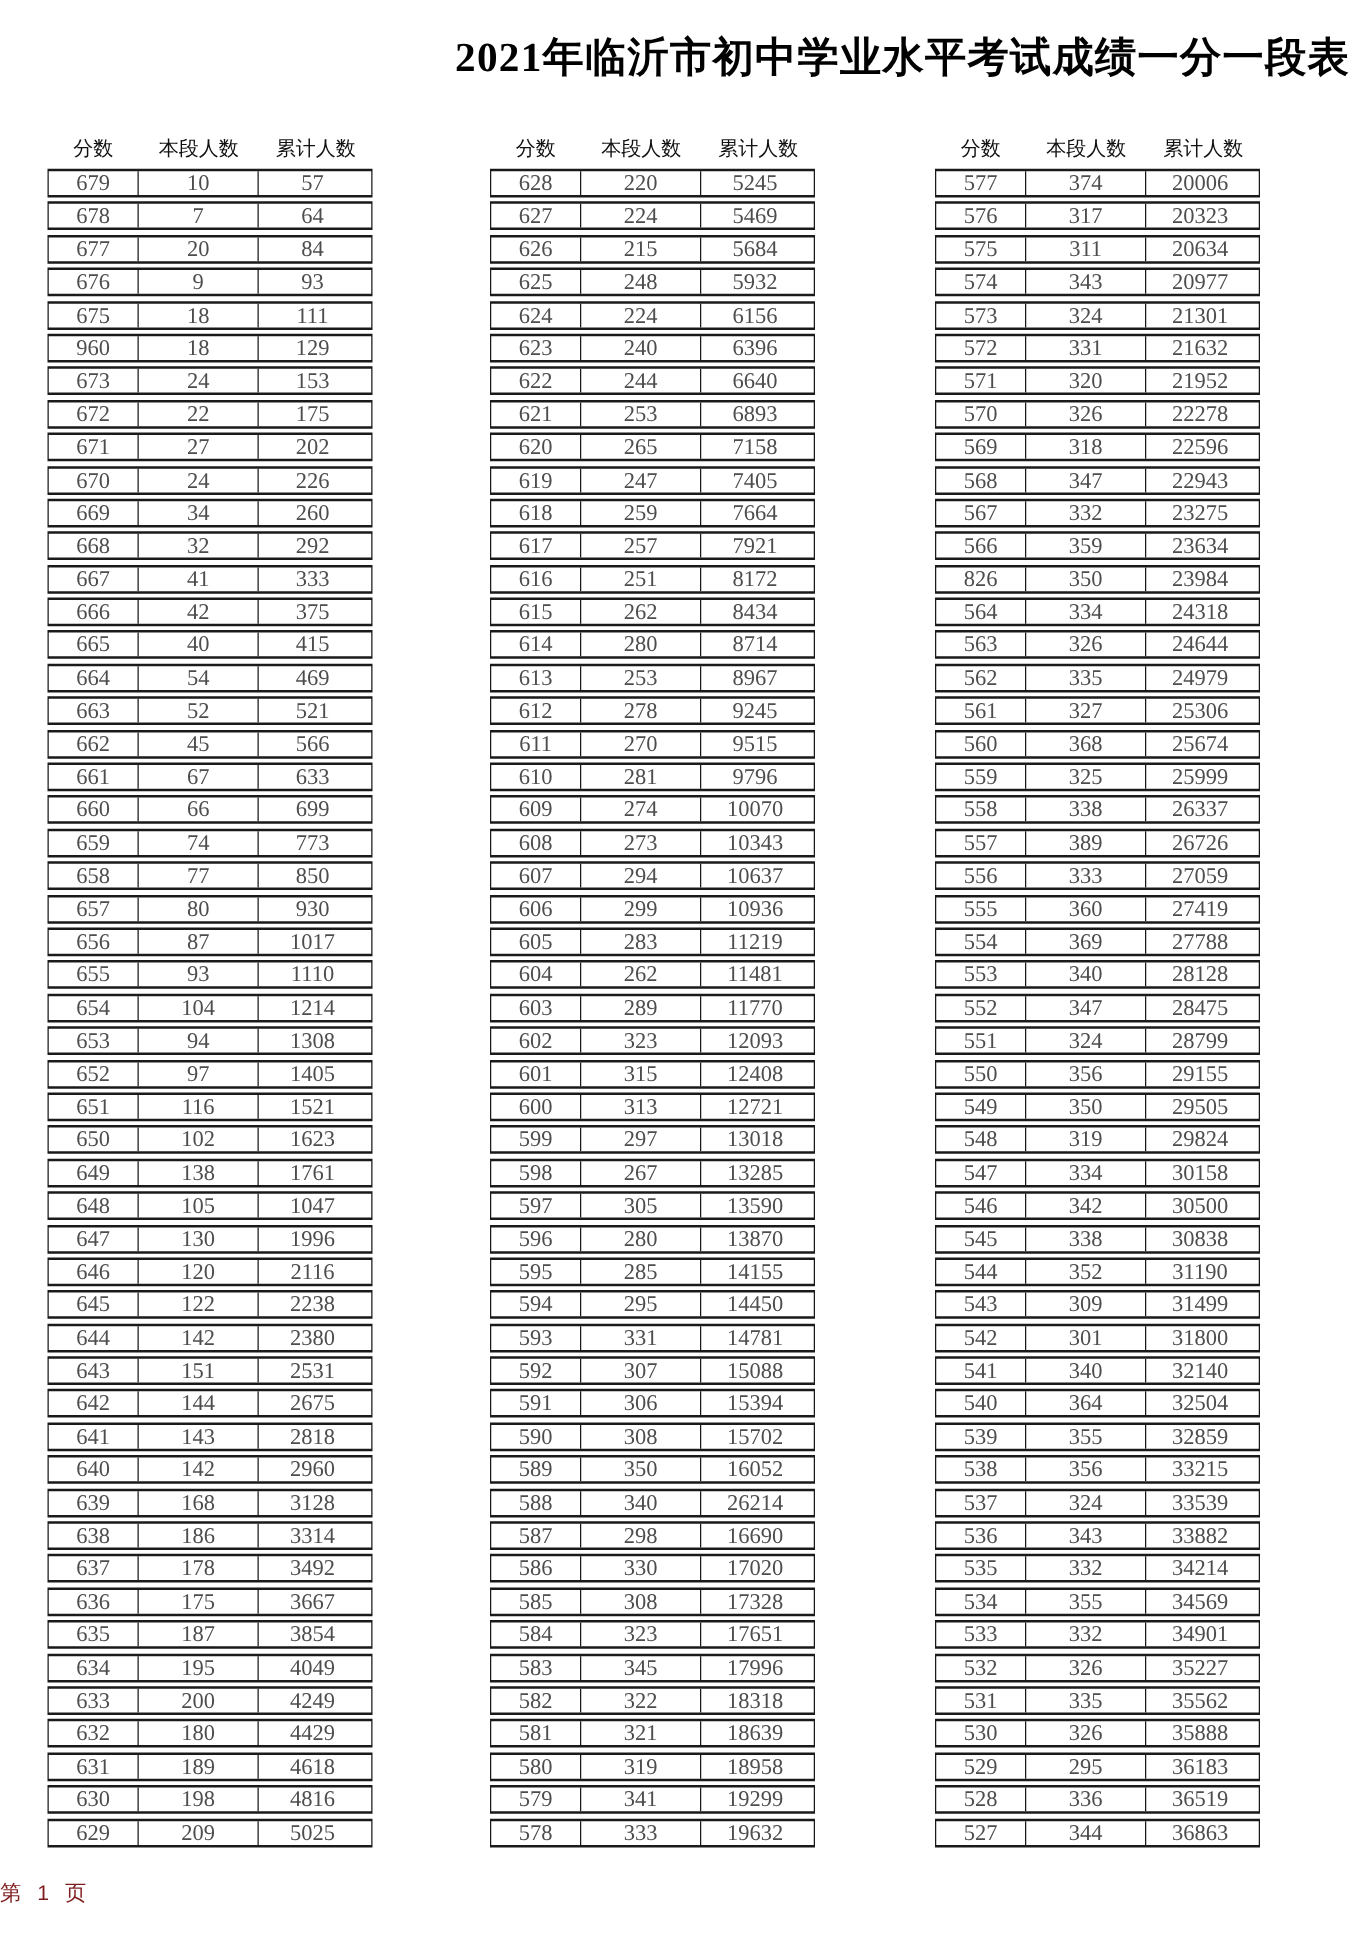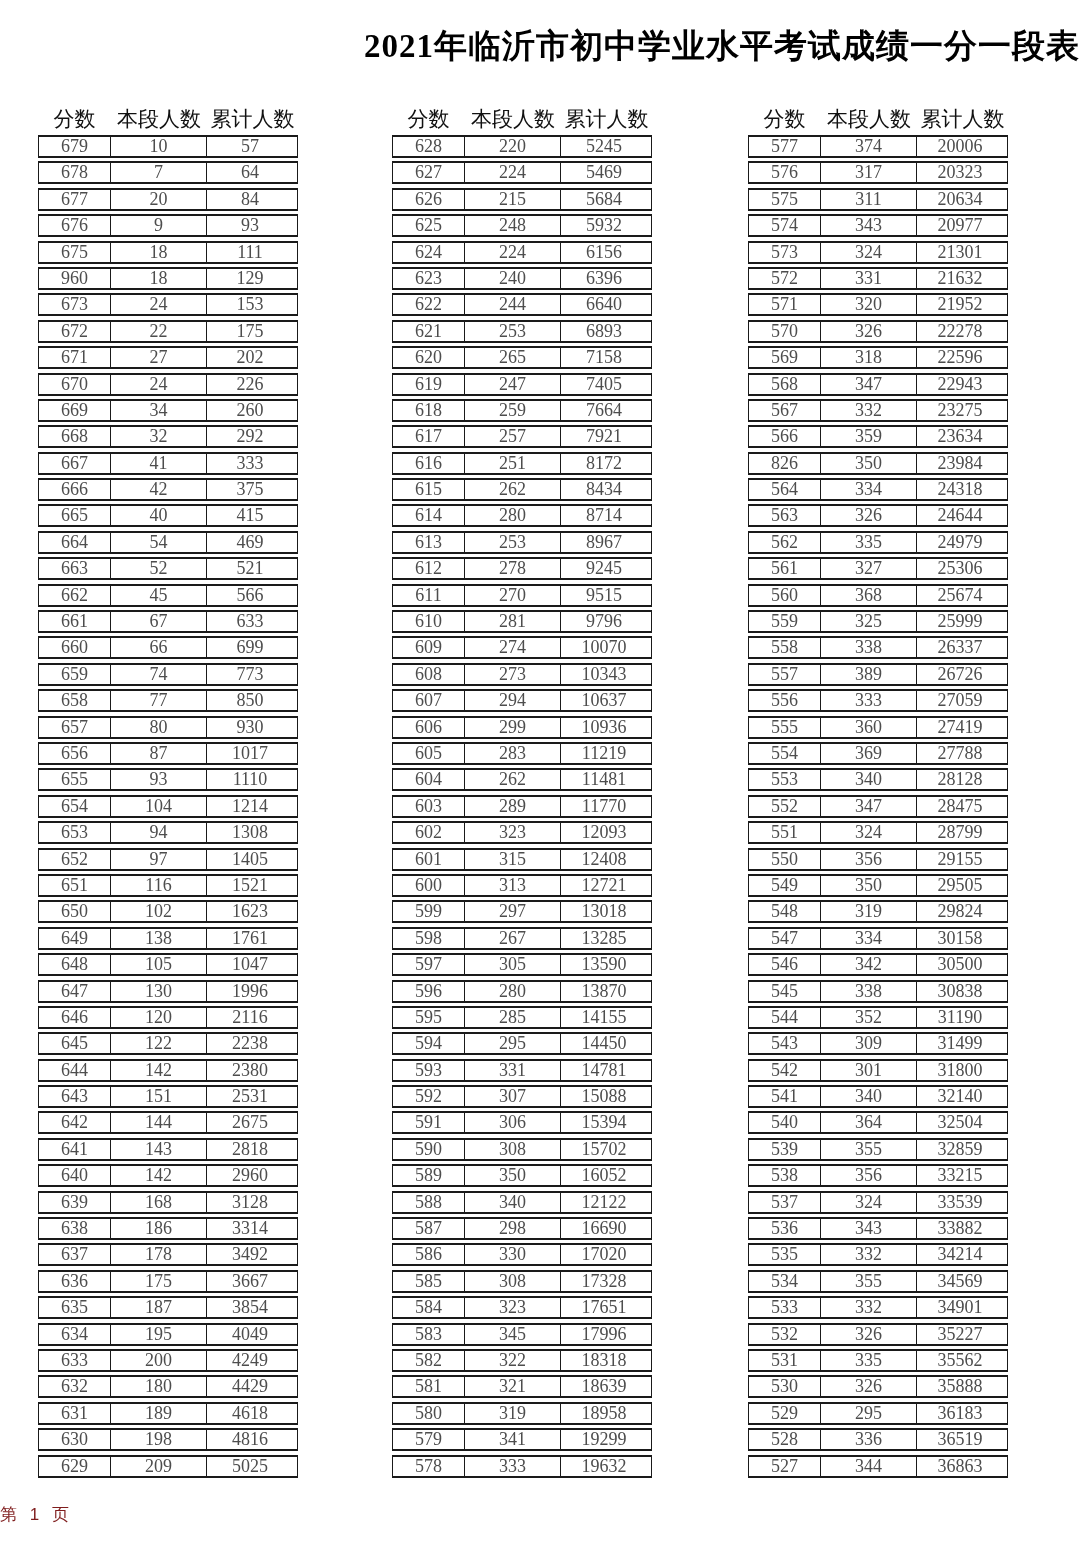--- a/index.html
+++ b/index.html
@@ -27,21 +27,21 @@
     margin-left:38px;
     margin-top:38px;
   }
   .col{width:260px;flex:0 0 260px;}
   .col:nth-child(2){margin-left:94px;}
   .col:nth-child(3){margin-left:96px;}
   .hdr{
     display:flex;
     height:24px;
     margin-bottom:4px;
-    font-size:21px;
+    font-size:16px;
     color:var(--headtext);
     align-items:center;
   }
   .hdr span{display:block;text-align:center;}
   .h1{width:73px;}
   .h2{width:96px;}
   .h3{flex:1;}
   .row{
     display:flex;
     height:23px;
@@ -551,21 +551,21 @@
         <span class="cell-cum">15702</span>
       </div>
       <div class="row">
         <span class="cell-score">589</span>
         <span class="cell-seg">350</span>
         <span class="cell-cum">16052</span>
       </div>
       <div class="row">
         <span class="cell-score">588</span>
         <span class="cell-seg">340</span>
-        <span class="cell-cum">12122</span>
+        <span class="cell-cum">26214</span>
       </div>
       <div class="row">
         <span class="cell-score">587</span>
         <span class="cell-seg">298</span>
         <span class="cell-cum">16690</span>
       </div>
       <div class="row">
         <span class="cell-score">586</span>
         <span class="cell-seg">330</span>
         <span class="cell-cum">17020</span>

